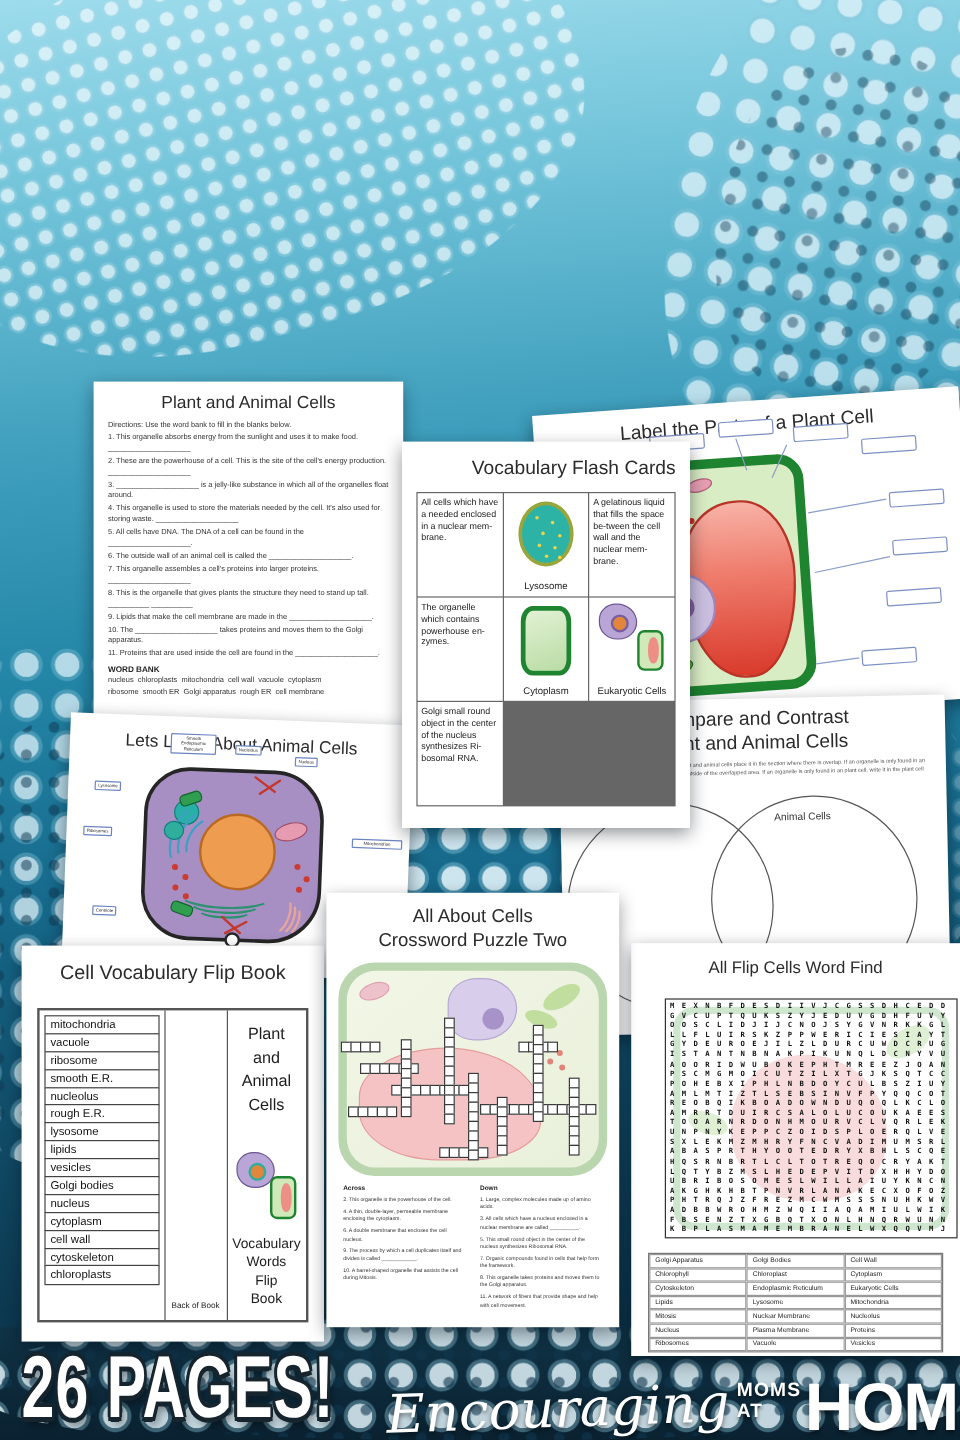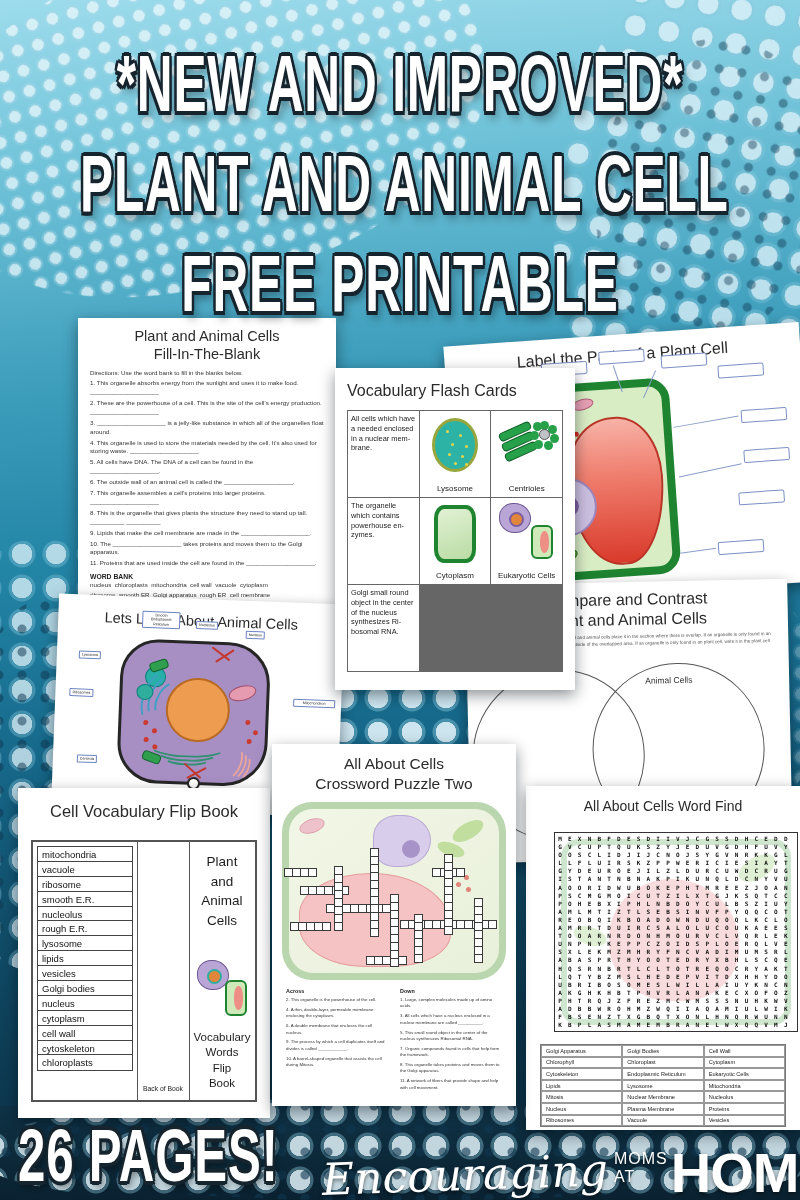--- a/index.html
+++ b/index.html
@@ -46,21 +46,21 @@
   .lp-ch.c1{left:8px;top:16px;transform:rotate(-28deg)}
   .lp-ch.c2{left:4px;top:42px;transform:rotate(14deg)}
   .lp-ch.c3{left:16px;top:158px;transform:rotate(-18deg)}
   .lp-mi{position:absolute;left:44px;top:8px;width:22px;height:11px;background:#e8a0b4;border:1px solid #b05c7a;border-radius:50%;transform:rotate(-12deg)}
   .lp-dot{position:absolute;left:34px;top:36px;width:5px;height:5px;border-radius:50%;background:#cf2c20;box-shadow:10px 4px #cf2c20,3px 12px #cf2c20}
   .lp-orange{position:absolute;left:20px;bottom:10px;width:13px;height:13px;border-radius:50%;background:#e2863c;border:1px solid #a85a1e}
   .lp-box{position:absolute;width:46px;height:13px;border:1.3px solid #7b8fc4;border-radius:2px;background:#fff}
   .lp-line{position:absolute;height:1.2px;background:#8a9cc9;transform-origin:left center}
   
   #p-flash{left:335px;top:368px;width:240px;height:322px;z-index:4;padding:8px 12px}
-  .fc-title{font-size:16px;text-align:left;margin:6px 0 10px;color:#2b2b2b}
+  .fc-title{font-size:16px;text-align:right;margin:6px 0 10px;color:#2b2b2b}
   #fc-grid{display:grid;grid-template-columns:repeat(3,1fr);background:#666;gap:1px;padding:1px}
   .fc-cell{background:#fff;min-height:86px;padding:3px;display:flex;flex-direction:column;align-items:center}
   .fc-text{font-size:7.4px;line-height:1.32;color:#222;align-self:flex-start}
   .fc-cap{font-size:8px;color:#222;margin-top:auto;text-align:center;line-height:1.1;padding-top:2px}
   .fc-icon{position:relative}
   .icon-lysosome{width:46px;height:54px;border-radius:50%;background:#2db3a5;border:3px solid #98a63c;margin-top:4px}
   .lys-dots{position:absolute;left:11px;top:9px;width:3px;height:3px;border-radius:50%;background:#e8d44d;
     box-shadow:13px 4px #e8d44d,5px 13px #e8d44d,19px 15px #e8d44d,2px 23px #e8d44d,15px 25px #e8d44d,8px 32px #e8d44d,19px 33px #e8d44d}
   .icon-centrioles{width:58px;height:48px;margin-top:6px}
   .icon-centrioles .bar{position:absolute;width:34px;height:9px;background:#27a04a;border:1.4px solid #0d5f26;border-radius:4px;transform:rotate(-24deg)}
@@ -169,44 +169,39 @@
   .wf-row{letter-spacing:6.2px;white-space:nowrap;line-height:8.1px;height:8.1px}
   #wf-table{position:absolute;left:14px;top:258px;width:246px;border:1.2px solid #777;background:#fff}
   .wf-tr{display:flex}
   .wf-td{flex:1;border:0.6px solid #999;padding:1.8px 4px;font-size:5.6px;color:#222;background:#fff}
   
   #pages-badge{position:absolute;left:18px;top:1114px;z-index:8;font-size:60px;font-weight:bold;color:#fff;letter-spacing:1px;
     transform:scale(.82,1.22);transform-origin:left top;white-space:nowrap;
     text-shadow:3px 0 #16242e,-3px 0 #16242e,0 3px #16242e,0 -3px #16242e,2.5px 2.5px #16242e,-2.5px 2.5px #16242e,2.5px -2.5px #16242e,-2.5px -2.5px #16242e,4px 5px 7px rgba(0,0,0,.4)}
   #brand{position:absolute;left:322px;top:1126px;width:474px;height:70px;z-index:8;display:flex;align-items:flex-end;color:#fff}
   .brand-script{font-family:"DejaVu Serif",serif;font-style:italic;font-size:44px;line-height:.95;transform:rotate(-2deg);text-shadow:0 2px 4px rgba(0,0,0,.5)}
-  .brand-mid{font-size:16px;font-weight:normal;letter-spacing:1px;margin:0 3px 10px 6px;text-shadow:0 2px 3px rgba(0,0,0,.5)}
+  .brand-mid{font-size:16px;font-weight:bold;letter-spacing:1px;margin:0 3px 10px 6px;text-shadow:0 2px 3px rgba(0,0,0,.5)}
   .brand-home{font-size:56px;font-weight:bold;line-height:.8;letter-spacing:-1px;text-shadow:0 2px 4px rgba(0,0,0,.5)}
 </style>
 </head>
 <body>
 
 <div id="canvas">
 
   <div class="dots light d1"></div>
   <div class="dots big d2"></div>
   <div class="dots navy d3"></div>
   <div class="dots big d4"></div>
   <div class="dots navy d5"></div>
   <div class="dots big d6"></div>
   <div class="dots light d7"></div>
   <div class="footer-band"></div>
   <div class="dots big d8"></div>
   <div class="dots navy d9"></div>
 
-  <div id="title">
-    <span class="tl">*NEW AND IMPROVED*</span>
-    <span class="tl">PLANT AND ANIMAL CELL</span>
-    <span class="tl">FREE PRINTABLE</span>
-  </div>
 
   <div class="page" id="p-label">
     <div class="lp-title">Label the Parts of a Plant Cell</div>
     <div class="lp-cell">
       <div class="lp-vac"></div>
       <div class="lp-nuc">
           <i></i>
         </div>
       <div class="lp-ch c1"></div>
       <div class="lp-ch c2"></div>
@@ -240,21 +235,20 @@
     <div class="vc left"></div>
     <div class="vc right"></div>
     <div class="vl plant">Plant Cells</div>
     <div class="vl animal">Animal Cells</div>
     <div class="cp-cellicon"></div>
   </div>
 
   <div class="page" id="p-fill">
     <div class="fb-title">
       <div>Plant and Animal Cells</div>
-      <div>Fill-In-The-Blank</div>
     </div>
     <div class="fb-dir">Directions: Use the word bank to fill in the blanks below.</div>
     <div id="fb-items">
         <div class="fb-item">1. This organelle absorbs energy from the sunlight and uses it to make food. ____________________</div>
         <div class="fb-item">2. These are the powerhouse of a cell. This is the site of the cell's energy production. ____________________</div>
         <div class="fb-item">3. ____________________ is a jelly-like substance in which all of the organelles float around.</div>
         <div class="fb-item">4. This organelle is used to store the materials needed by the cell. It's also used for storing waste. ____________________</div>
         <div class="fb-item">5. All cells have DNA. The DNA of a cell can be found in the ____________________.</div>
         <div class="fb-item">6. The outside wall of an animal cell is called the ____________________.</div>
         <div class="fb-item">7. This organelle assembles a cell's proteins into larger proteins. ____________________</div>
@@ -314,27 +308,21 @@
         <div class="fc-cell">
           <div class="fc-text">All cells which have a needed enclosed in a nuclear mem-brane.</div>
         </div>
         <div class="fc-cell">
           <div class="fc-icon icon-lysosome">
             <div class="lys-dots"></div>
           </div>
           <div class="fc-cap">Lysosome</div>
         </div>
         <div class="fc-cell">
-          <div class="fc-icon icon-centrioles">
-            <div class="bar b1"></div>
-            <div class="bar b2"></div>
-            <div class="bar b3"></div>
-            <div class="ring"></div>
-          </div>
-          <div class="fc-cap">Centrioles</div>
+          <div class="fc-text">A gelatinous liquid that fills the space be-tween the cell wall and the nuclear mem-brane.</div>
         </div>
         <div class="fc-cell">
           <div class="fc-text">The organelle which contains powerhouse en-zymes.</div>
         </div>
         <div class="fc-cell">
           <div class="fc-icon icon-cytoplasm"></div>
           <div class="fc-cap">Cytoplasm</div>
         </div>
         <div class="fc-cell">
           <div class="fc-icon icon-eukaryotic">
@@ -343,21 +331,21 @@
           </div>
           <div class="fc-cap">Eukaryotic Cells</div>
         </div>
         <div class="fc-cell">
           <div class="fc-text">Golgi small round object in the center of the nucleus synthesizes Ri-bosomal RNA.</div>
         </div>
       </div>
   </div>
 
   <div class="page" id="p-wf">
-    <div class="wf-title">All About Cells Word Find</div>
+    <div class="wf-title">All Flip Cells Word Find</div>
     <div class="wf-grid">
       <div class="wf-ill">
         <div class="wf-border"></div>
         <div class="wf-pink"></div>
         <div class="wf-g1"></div>
         <div class="wf-g2"></div>
       </div>
       <div id="wf-rows">
           <div class="wf-row">MEXNBFDESDIIVJCGSSDHCEDD</div>
           <div class="wf-row">GVCUPTQUKSZYJEDUVGDHFUVY</div>

